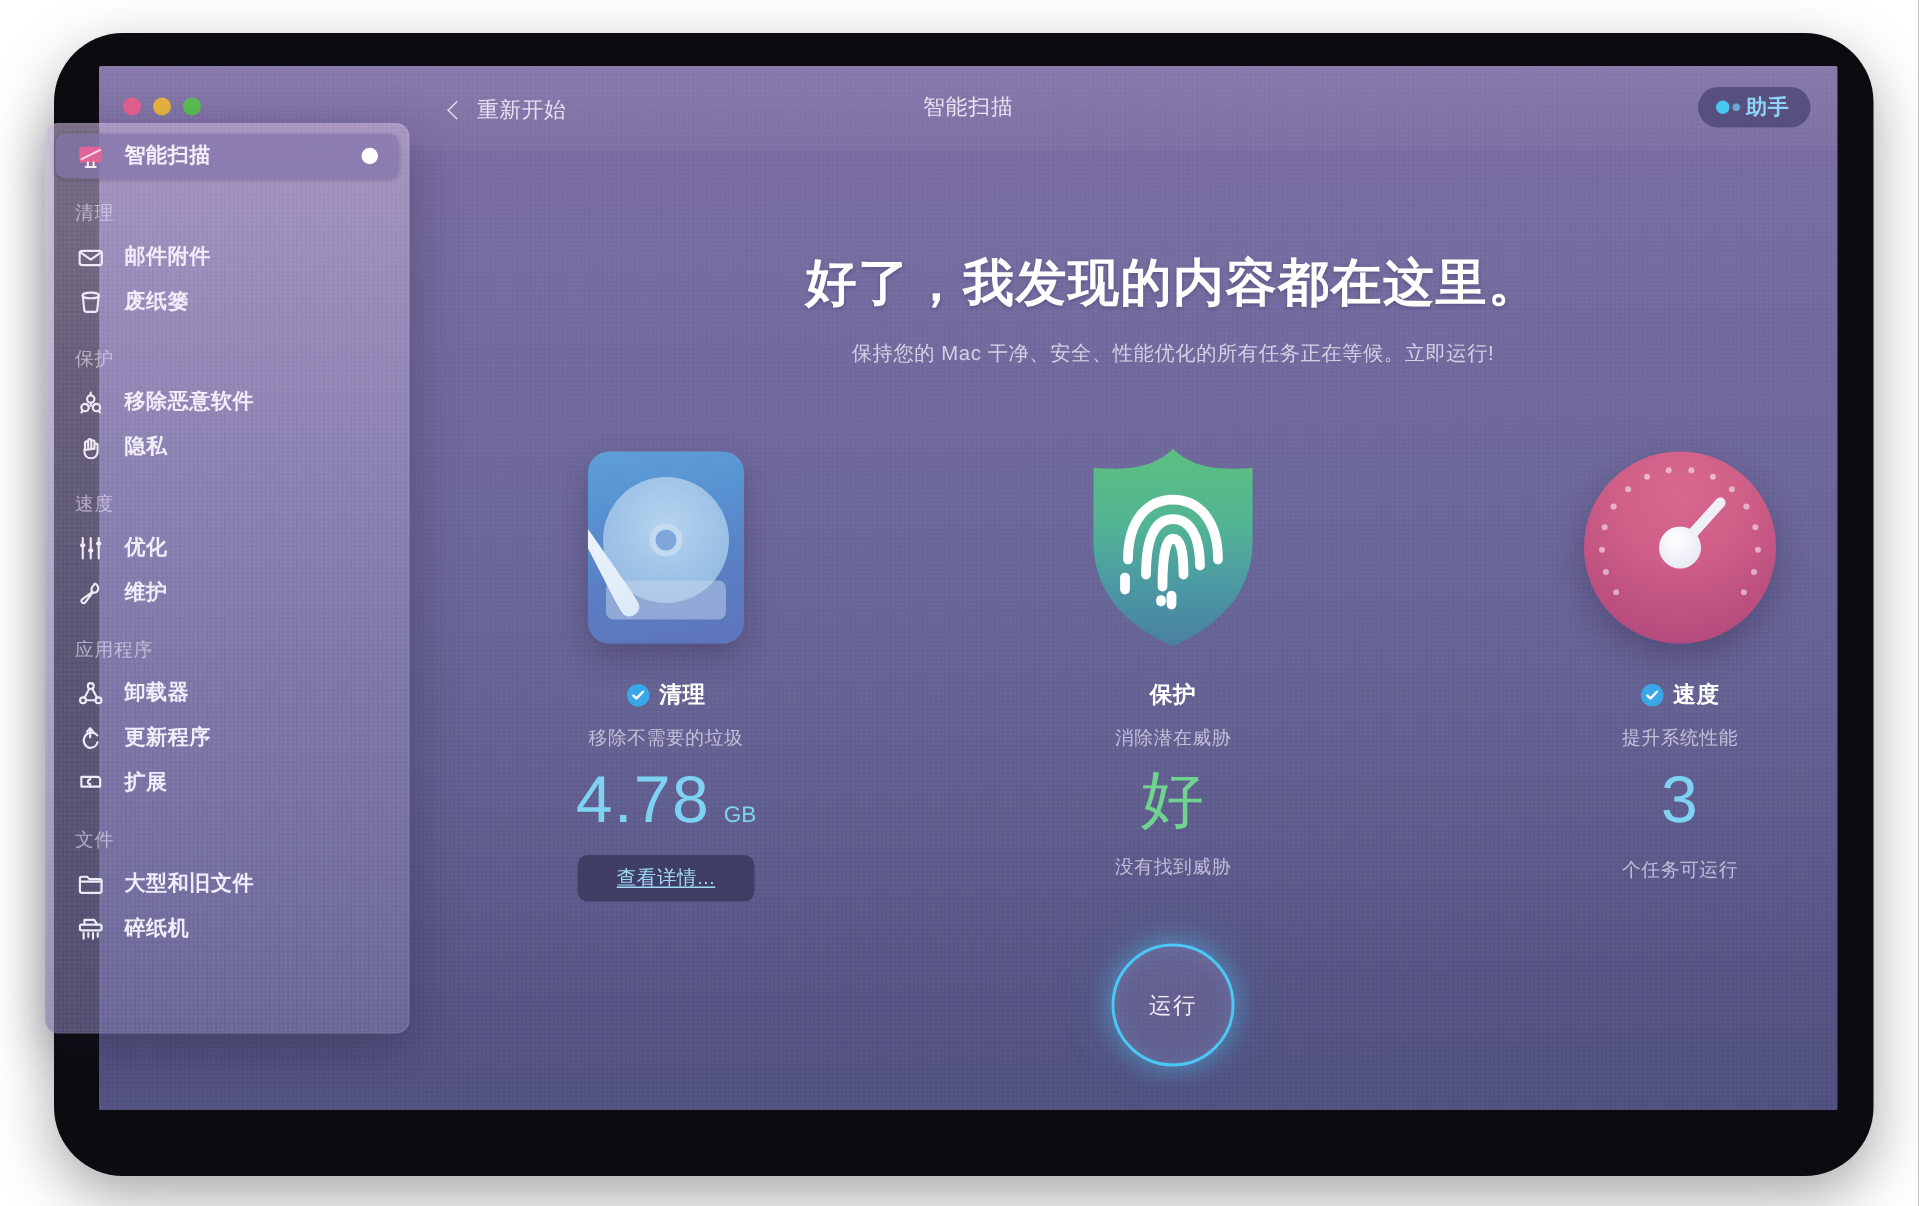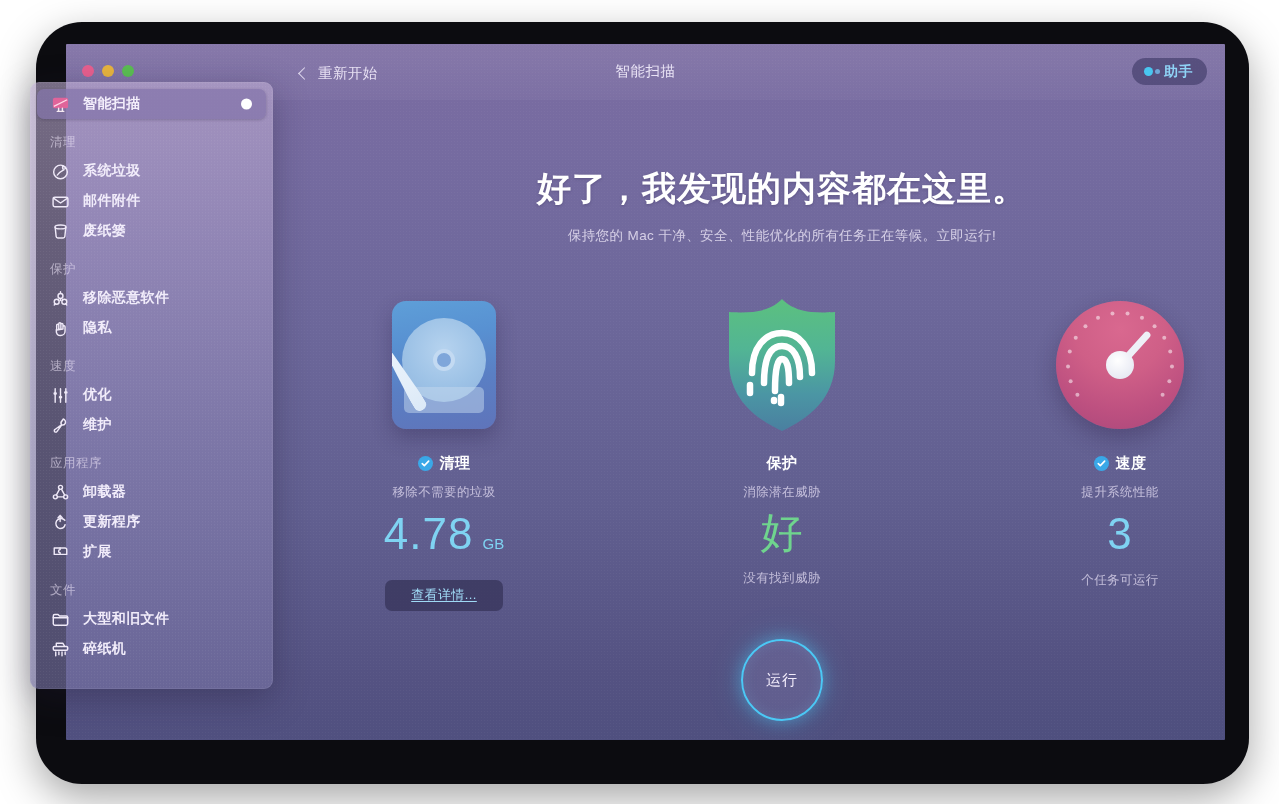--- a/index.html
+++ b/index.html
@@ -165,21 +165,21 @@
     margin-top: 11px; font-weight: normal; line-height: 1;
     display: flex; align-items: baseline; justify-content: center; gap: 9px;
   }
   .card-value .num { font-size: 44px; letter-spacing: 1px; }
   .card-value .unit { font-size: 15px; }
   .v-blue .num, .v-blue .unit { color: #7fd3f2; }
   .v-green .num { color: #6fd48e; font-size: 42px; }
   .card-foot { color: rgba(233,226,246,0.72); font-size: 12.5px; margin-top: 16px; letter-spacing: .4px; }
 
   .details-btn {
-    display: inline-block; margin-top: 24px;
+    display: inline-block; margin-top: 14px;
     background: rgba(52,50,88,0.72);
     color: #9fd9f5; font-size: 13px; letter-spacing: .4px;
     padding: 6px 26px 7px; border-radius: 7px; cursor: pointer;
     text-decoration: underline; text-underline-offset: 2px;
   }
 
   
   .run-wrap { display: flex; justify-content: center; margin-top: 28px; }
   .run-btn {
     width: 82px; height: 82px; border-radius: 50%;
@@ -399,30 +399,20 @@
     </svg>
           </span>
           <span>智能扫描</span>
           <span class="sb-dot"></span>
         </div>
         <div class="sb-group">清理</div>
         <div class="sb-list">
           <div class="sb-item">
             <span class="ic">
               <svg width="19" height="19" viewBox="0 0 20 20">
-      <circle cx="10" cy="10.5" r="7.2" stroke="#efe9f8" stroke-width="1.5" fill="none" stroke-linecap="round" stroke-linejoin="round"></circle>
-      <path d="M6.6 13.8 C8.4 11.6 11 9.6 13.4 8.4" stroke="#efe9f8" stroke-width="1.5" fill="none" stroke-linecap="round" stroke-linejoin="round"></path>
-      <path d="M12.2 4.6 C13.6 4.2 15.2 5 15.6 6.6 C14.6 7.4 13.2 7.6 12.4 7.2 Z" stroke="#efe9f8" stroke-width="1.5" fill="none" stroke-linecap="round" stroke-linejoin="round"></path>
-    </svg>
-            </span>
-            <span>系统垃圾</span>
-          </div>
-          <div class="sb-item">
-            <span class="ic">
-              <svg width="19" height="19" viewBox="0 0 20 20">
       <rect x="2.2" y="5.5" width="15.6" height="10" rx="1.8" stroke="#efe9f8" stroke-width="1.5" fill="none" stroke-linecap="round" stroke-linejoin="round"></rect>
       <path d="M2.6 6.4 L10 11.6 L17.4 6.4" stroke="#efe9f8" stroke-width="1.5" fill="none" stroke-linecap="round" stroke-linejoin="round"></path>
     </svg>
             </span>
             <span>邮件附件</span>
           </div>
           <div class="sb-item">
             <span class="ic">
               <svg width="19" height="19" viewBox="0 0 20 20">
       <path d="M4.4 5.4 L5.4 15.2 C5.5 16.2 6.3 16.8 7.2 16.8 L12.8 16.8 C13.7 16.8 14.5 16.2 14.6 15.2 L15.6 5.4" stroke="#efe9f8" stroke-width="1.5" fill="none" stroke-linecap="round" stroke-linejoin="round"></path>

